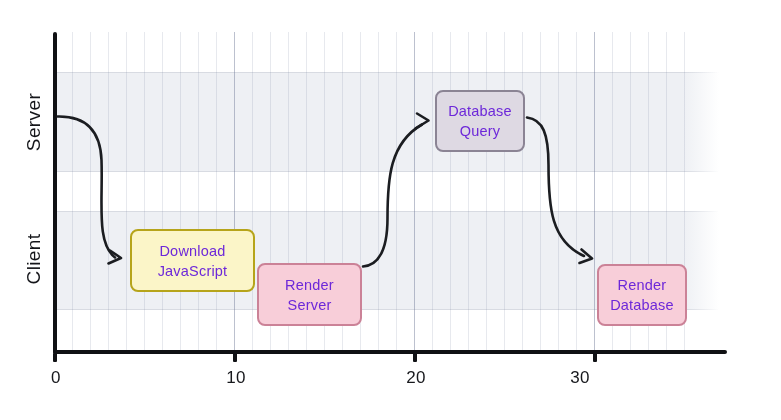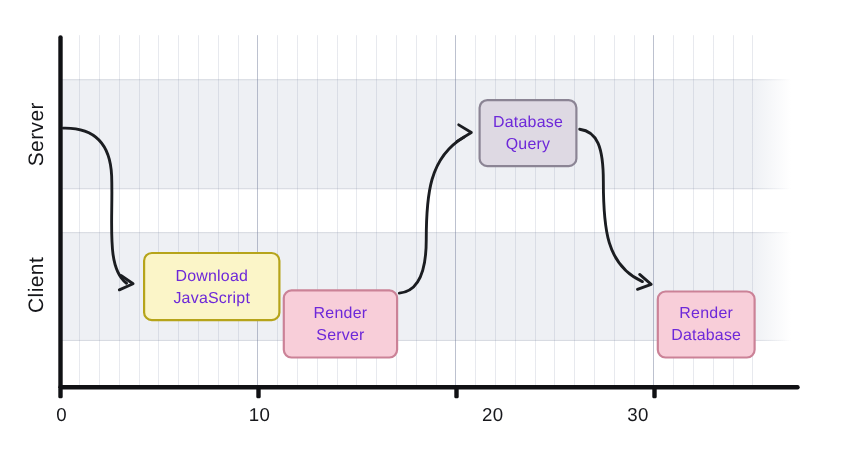--- a/index.html
+++ b/index.html
@@ -72,21 +72,21 @@
     position: absolute;
     top: 368px;
     transform: translateX(-50%);
     font-size: 17px;
     font-weight: 500;
     color: #17181c;
     letter-spacing: 0.3px;
   }
   .tick-label-0  { left: 56px; }
   .tick-label-10 { left: 236px; }
-  .tick-label-20 { left: 416px; margin-left: 32px; }
+  .tick-label-20 { left: 416px; }
   .tick-label-30 { left: 580px; }
   
   .lane-label {
     position: absolute;
     transform: translate(-50%, -50%) rotate(-90deg);
     white-space: nowrap;
     font-size: 19px;
     font-weight: 500;
     color: #15161a;
     letter-spacing: 0.4px;

